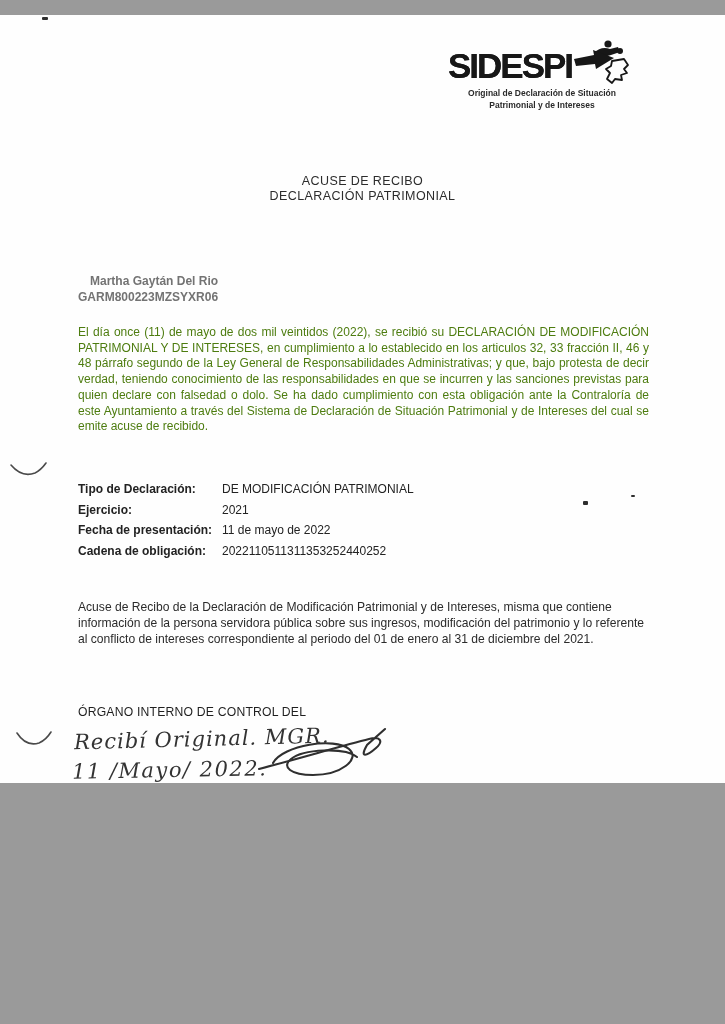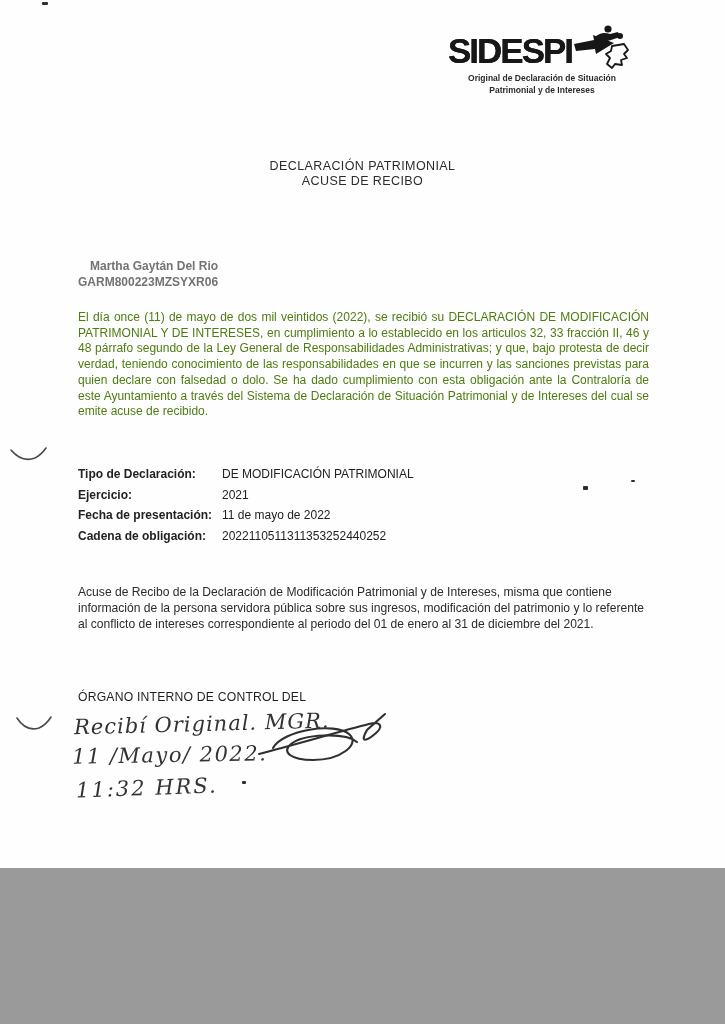--- a/index.html
+++ b/index.html
@@ -1,18 +1,18 @@
 <!DOCTYPE html>
 <html><head>
 <meta charset="utf-8">
 <style>
   html,body{margin:0;padding:0;background:#9a9a9a;}
   .page{
-    position:relative;width:725px;height:868px;background:#fefefe;
-    margin:0 auto;overflow:hidden;
+    position:relative;width:725px;height:768px;background:#fefefe;
+    margin:15px auto;overflow:hidden;
     font-family:"Liberation Sans","DejaVu Sans",sans-serif;color:#262626;
   }
   
   .logo{position:absolute;left:436px;top:30px;width:212px;text-align:center;}
   .logo-row{display:flex;align-items:center;justify-content:center;gap:2px;}
   .logo-word{
     font-size:35px;font-weight:bold;letter-spacing:-2px;color:#171717;
     text-shadow:0 0 0.6px #171717;
   }
   .logo-icon{width:62px;height:48px;margin-top:-6px;}
@@ -80,22 +80,22 @@
 
           <path d="M38,22 L50,20 L54,26 L50,30 L53,34 L47,36 L48,41 L41,40 L38,44 L33,40 L36,34 L32,30 L37,27 Z" fill="none" stroke="#171717" stroke-width="1.8" stroke-linejoin="round"></path>
         </svg>
       </span>
     </div>
     <div class="logo-tag">Original de Declaración de Situación</div>
     <div class="logo-tag">Patrimonial y de Intereses</div>
   </div>
 
   <div class="doc-title">
+    <div>ACUSE DE RECIBO</div>
     <div>DECLARACIÓN PATRIMONIAL</div>
-    <div>ACUSE DE RECIBO</div>
   </div>
 
   <div class="recipient">
     <div>Martha Gaytán Del Rio</div>
     <div>GARM800223MZSYXR06</div>
   </div>
 
   <div class="para1">El día once (11) de mayo de dos mil veintidos (2022), se recibió su DECLARACIÓN DE MODIFICACIÓN PATRIMONIAL Y DE INTERESES, en cumplimiento a lo establecido en los articulos 32, 33 fracción II, 46 y 48 párrafo segundo de la Ley General de Responsabilidades Administrativas; y que, bajo protesta de decir verdad, teniendo conocimiento de las responsabilidades en que se incurren y las sanciones previstas para quien declare con falsedad o dolo. Se ha dado cumplimiento con esta obligación ante la Contraloría de este Ayuntamiento a través del Sistema de Declaración de Situación Patrimonial y de Intereses del cual se emite acuse de recibido.</div>
 
   <span class="arc-mark arc-1">

